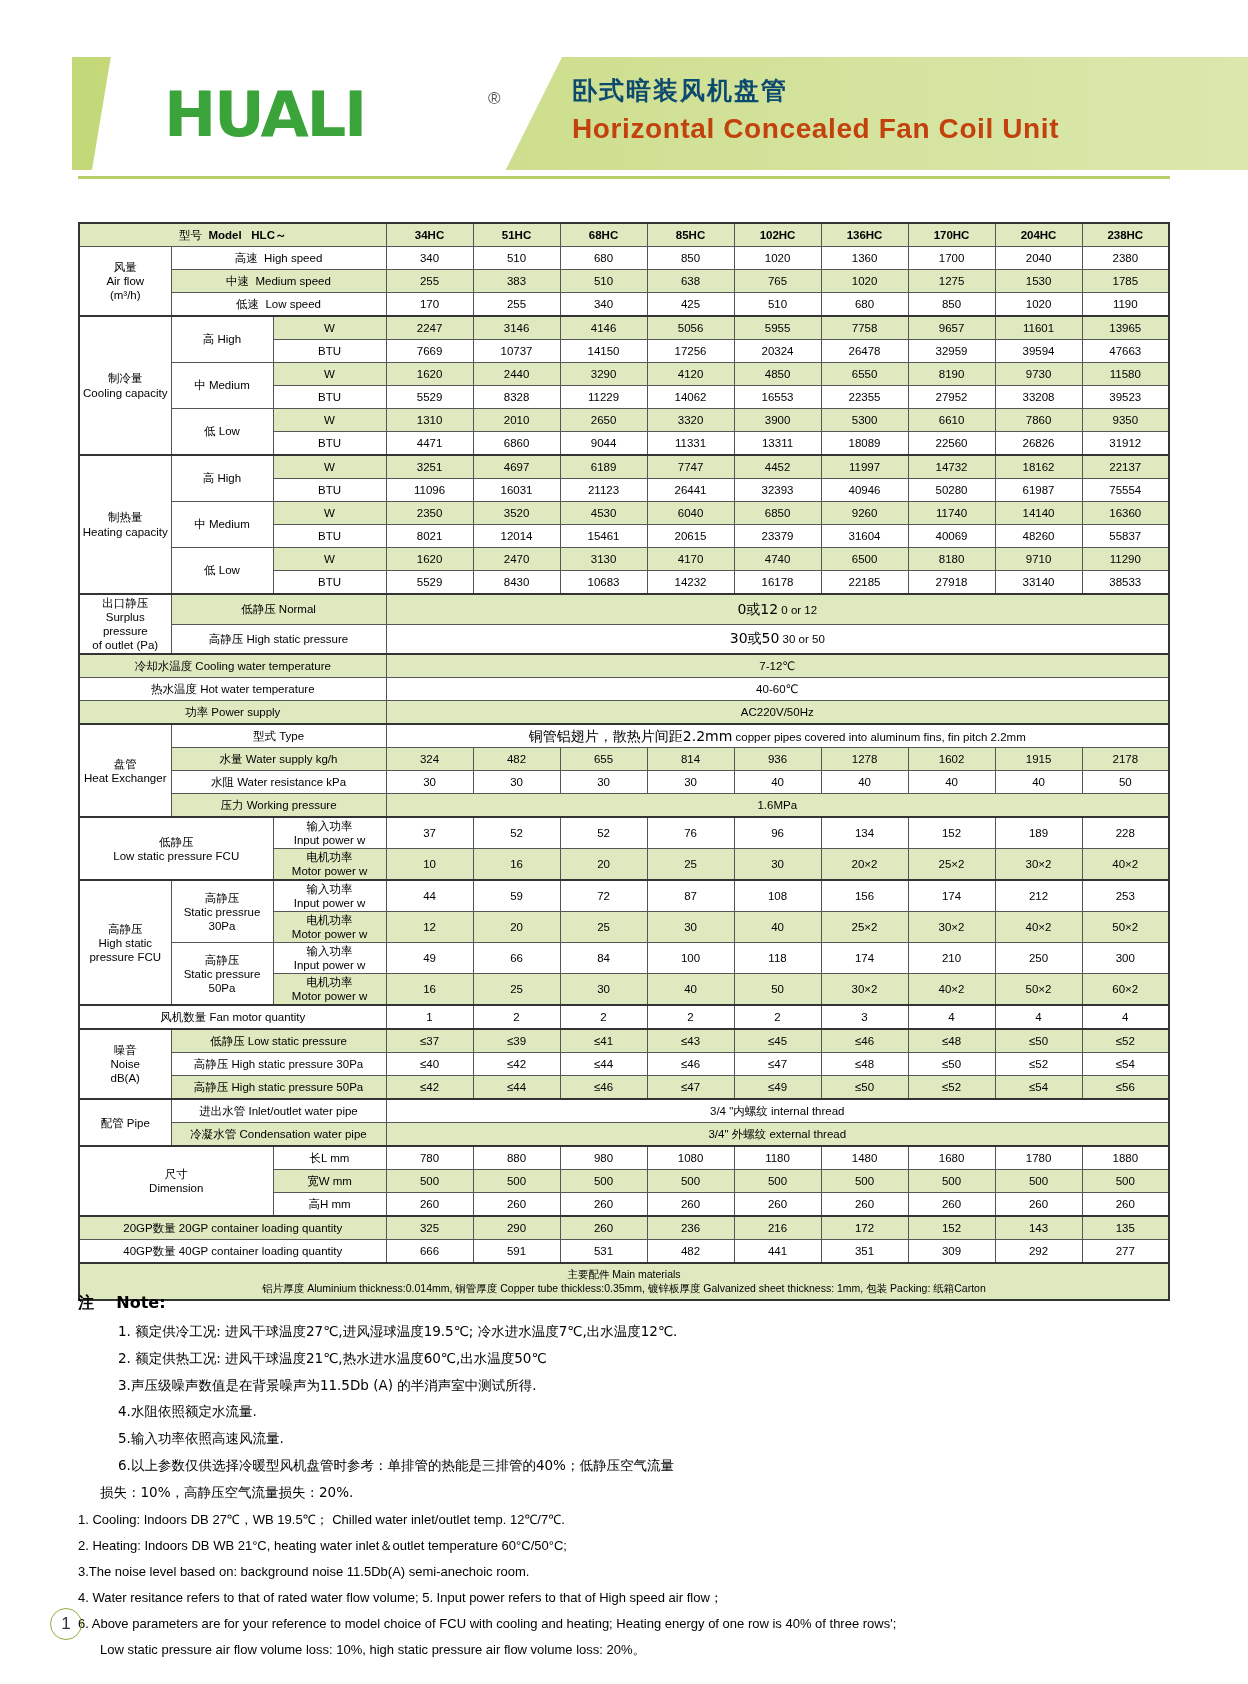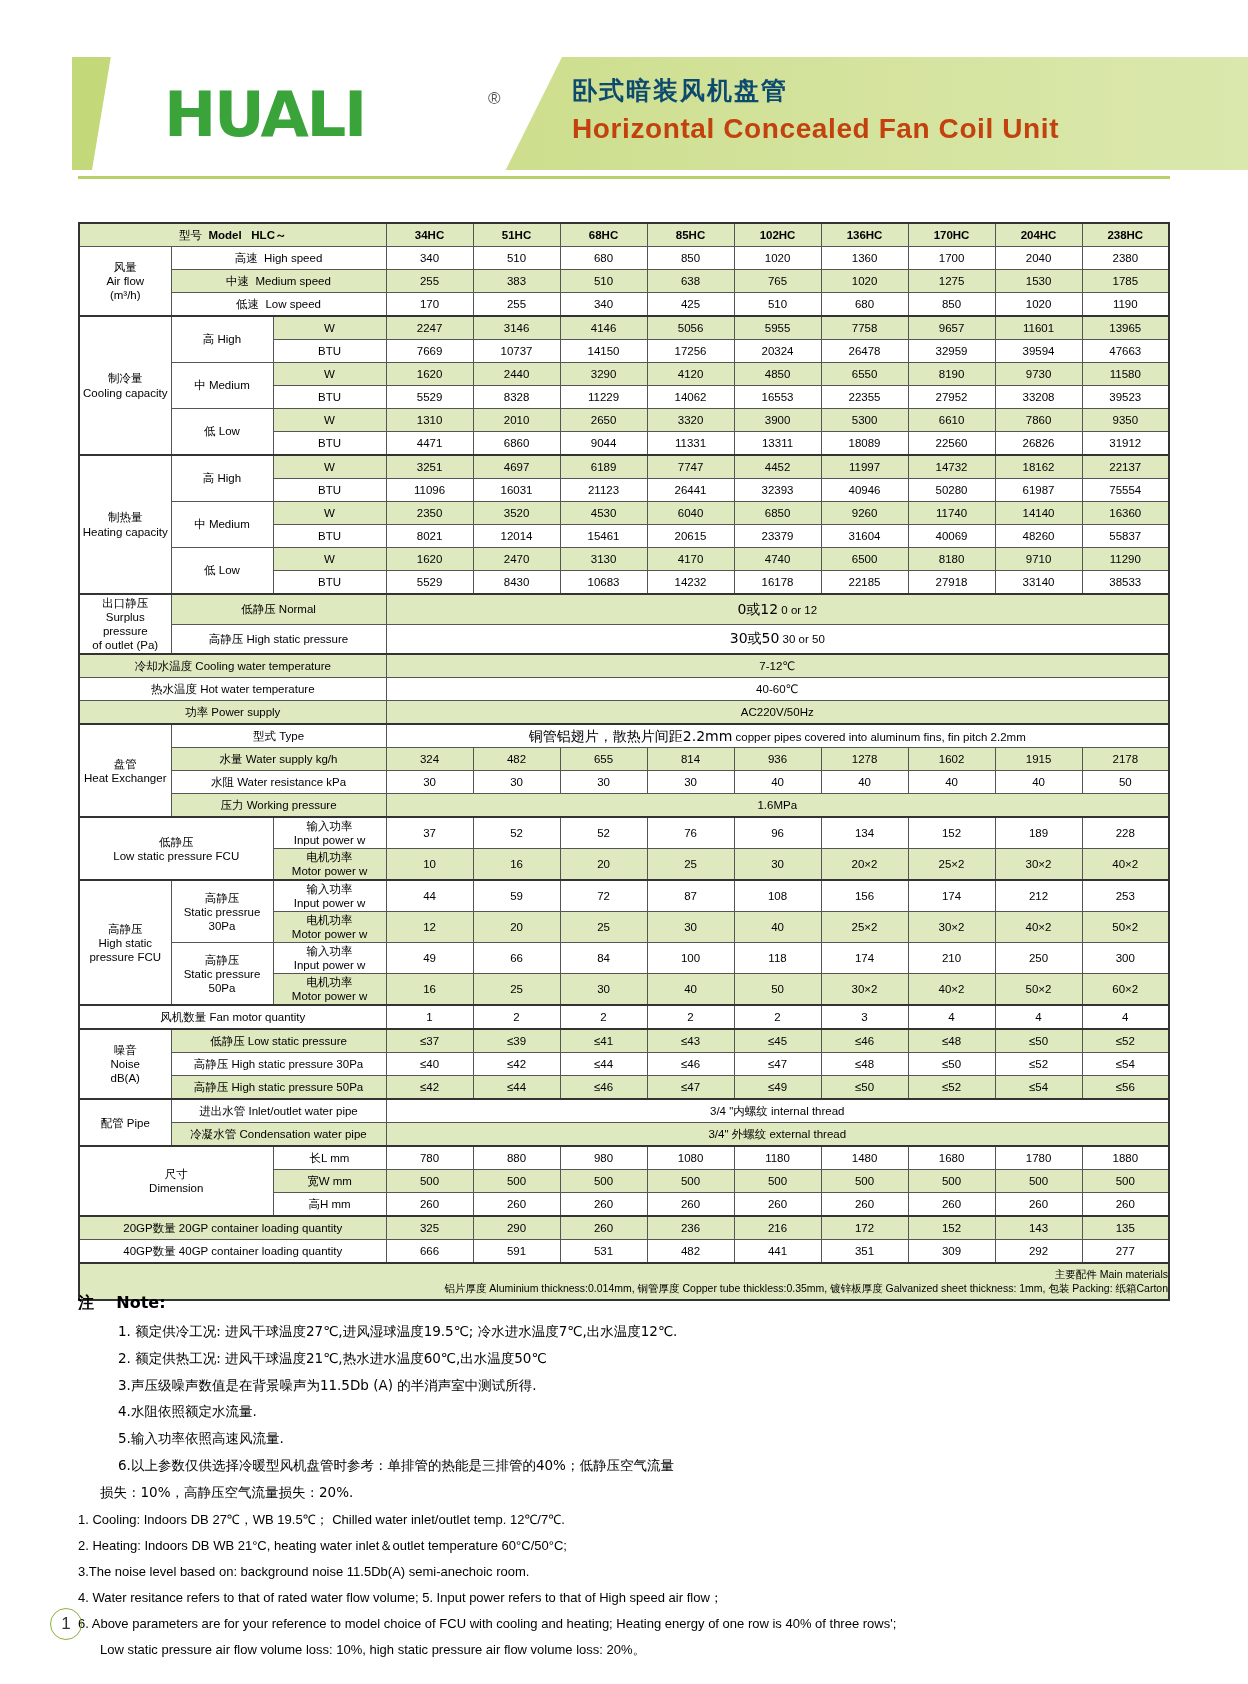--- a/index.html
+++ b/index.html
@@ -84,21 +84,21 @@
   .two-line{line-height:1.15;}
 
   
   col.c-g1{width:92px;}
   col.c-g2{width:102px;}
   col.c-g3{width:113px;}
   col.c-m{width:87px;}
 
   
   .materials td{
-    text-align:right;padding:3px 0;font-size:10.5px;line-height:1.35;
+    text-align:center;padding:3px 0;font-size:10.5px;line-height:1.35;
   }
 
   
   .notes{
     position:absolute;left:78px;top:1290px;width:1100px;
     font-size:14px;line-height:1.62;color:#000;
   }
   .notes-title{
     font-size:16px;font-weight:bold;margin-bottom:4px;
     font-family:"DejaVu Sans","Liberation Sans",sans-serif;

